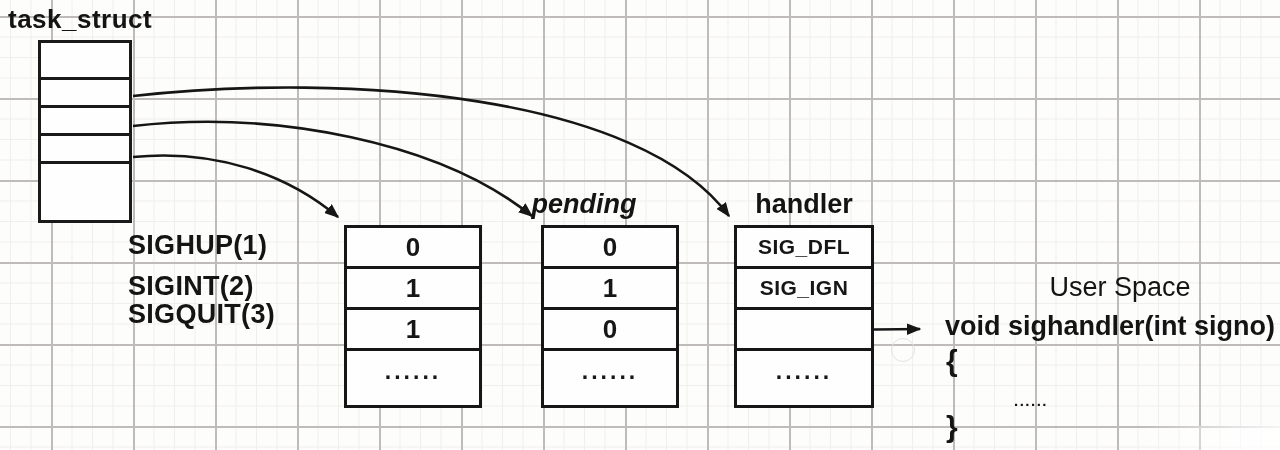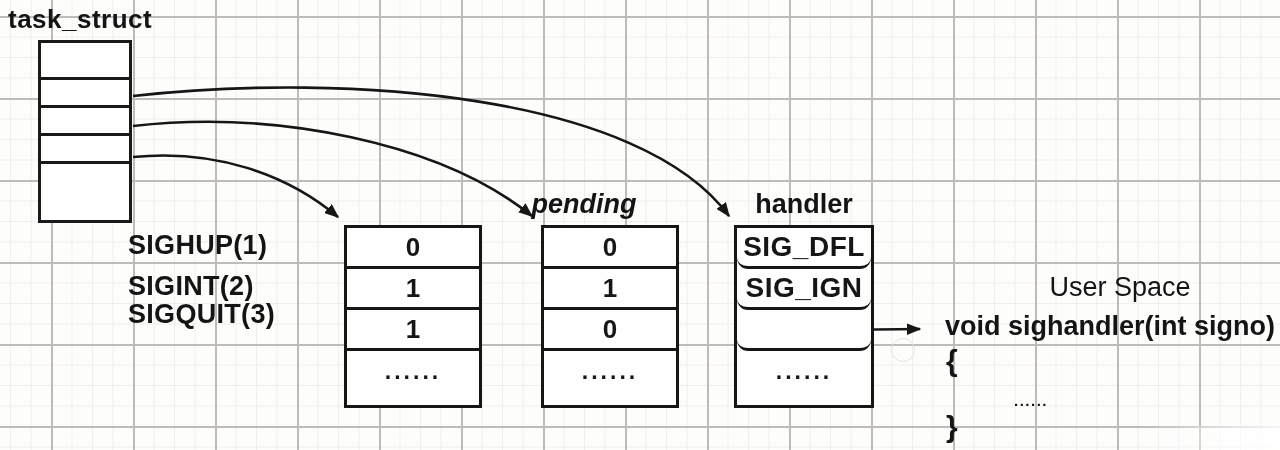--- a/index.html
+++ b/index.html
@@ -57,21 +57,21 @@
     display:flex; flex-direction:column;
   }
   .vrow {
     height:41px; border-bottom:3px solid #161616;
     display:flex; align-items:center; justify-content:center;
     font-size:26px; font-weight:600;
   }
   .vrow:last-child { height:54px; border-bottom:none; }
   .vrow.dots { font-size:23px; font-weight:700; letter-spacing:3px; transform:none; }
   .vrow.dots span { transform:translateY(-7px); }
-  .handler-font { font-size:28px; letter-spacing:0.5px;border-radius:11px; }
+  .handler-font { font-size:21px; letter-spacing:0.5px; }
 
   
   .us-title { left:1025px; top:272px; width:190px; text-align:center;
               font-size:27px; font-weight:400; }
   .us-code  { left:945px; top:311px; font-size:27px; font-weight:600; white-space:nowrap; }
   .us-brace { left:946px; font-size:30px; font-weight:600; }
   .us-dots  { left:1014px; top:392px; font-size:15px; font-weight:700; letter-spacing:1.5px; }
 
   svg.overlay { left:0; top:0; pointer-events:none; }
 

